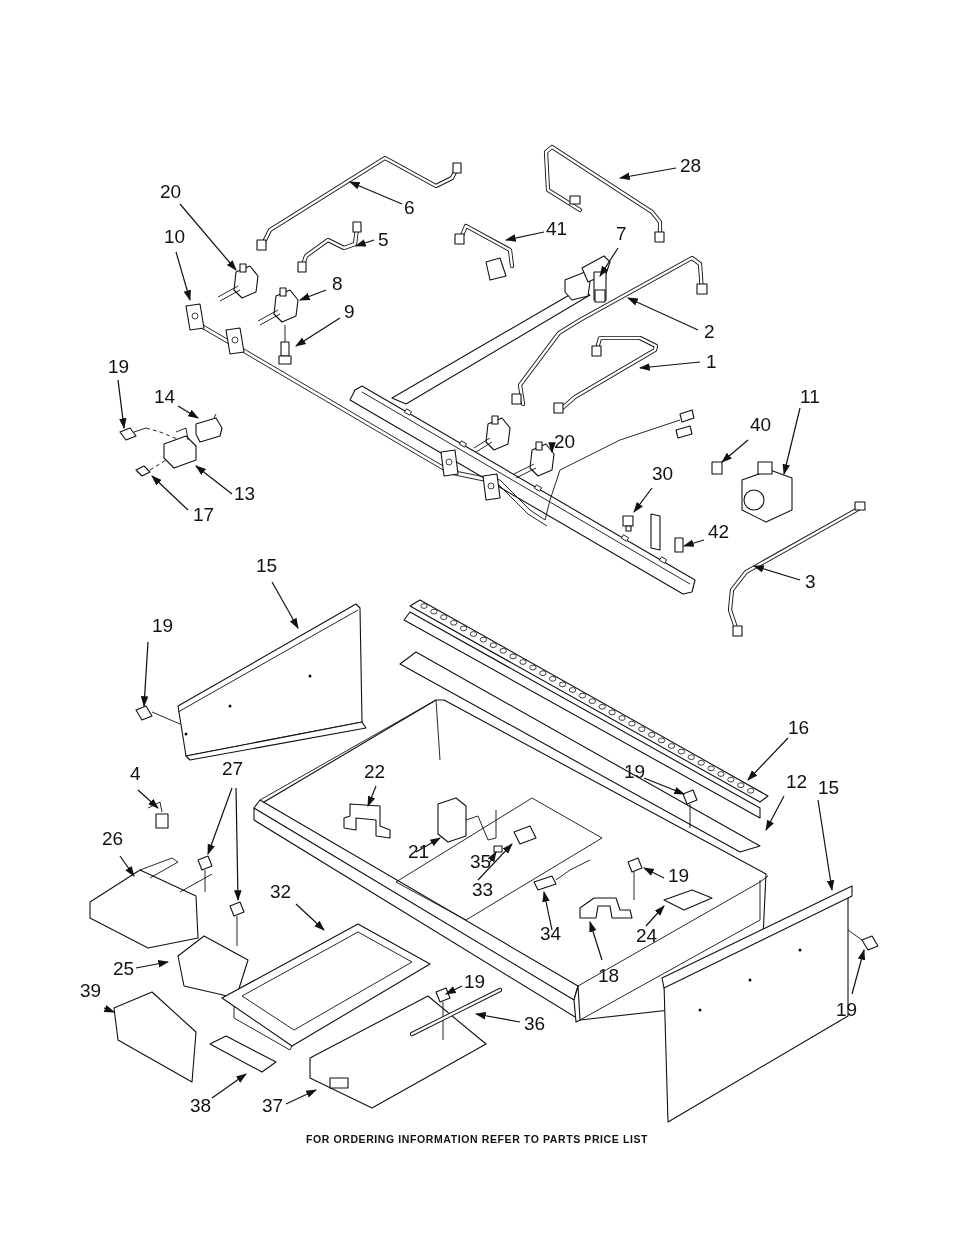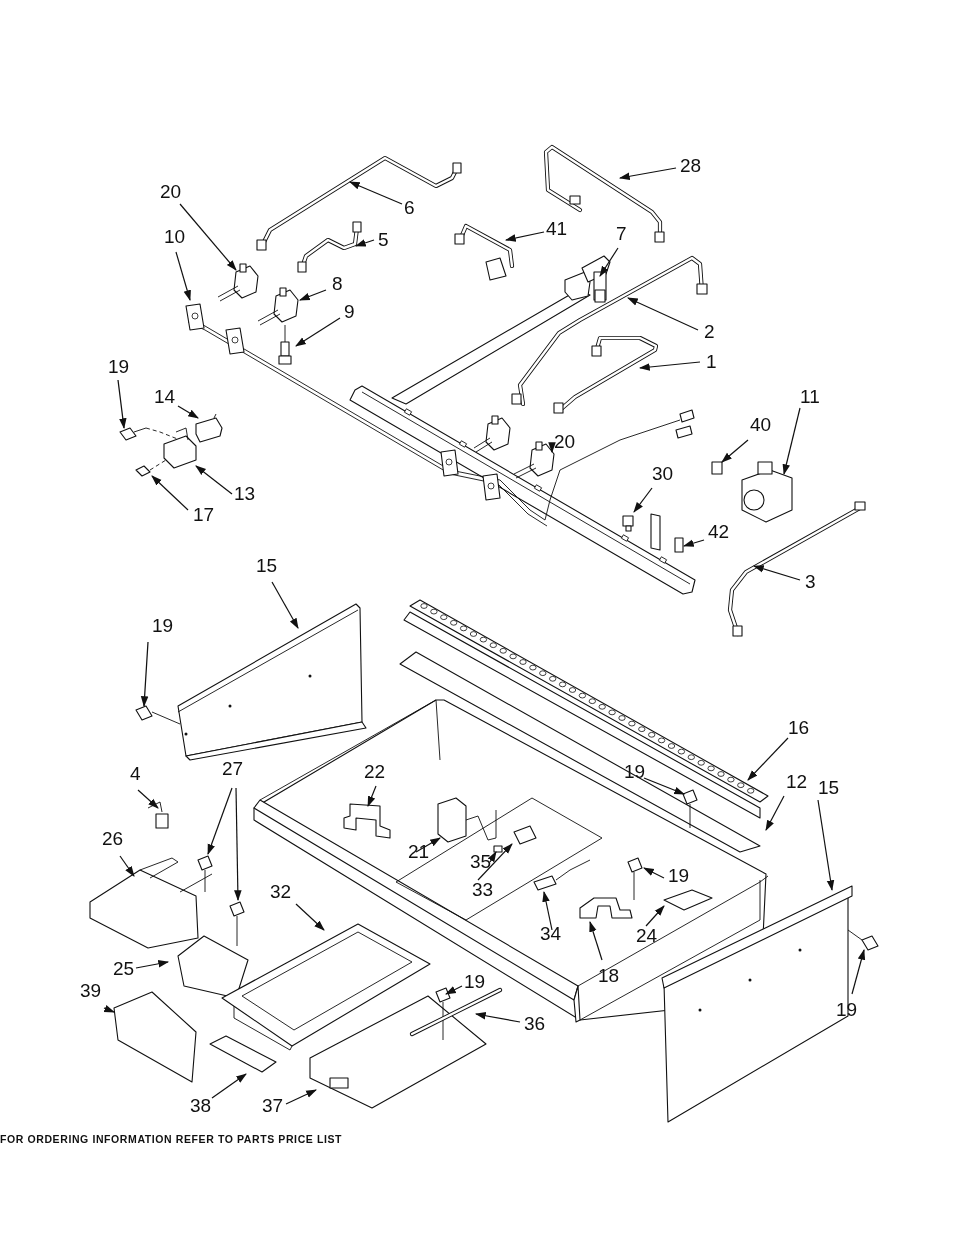--- a/index.html
+++ b/index.html
@@ -8,21 +8,21 @@
   .part { fill: #ffffff; stroke: #111111; stroke-width: 1.1; stroke-linejoin: round; stroke-linecap: round; }
   .thin { fill: none; stroke: #111111; stroke-width: 0.9; }
   .tube { fill: none; stroke: #111111; stroke-width: 4.2; stroke-linecap: round; stroke-linejoin: round; }
   .tube-in { fill: none; stroke: #ffffff; stroke-width: 2.4; stroke-linecap: round; stroke-linejoin: round; }
   .dash { fill: none; stroke: #111111; stroke-width: 0.9; stroke-dasharray: 4 3; }
   .hole { fill: #ffffff; stroke: #111111; stroke-width: 0.8; }
   .dot { fill: #111111; }
   .leader { stroke: #111111; stroke-width: 1.2; fill: none; }
   .arrowhead { fill: #111111; }
   .callout { font-family: "Liberation Sans", sans-serif; font-size: 19px; fill: #111111; }
-  .footer { position: absolute; left: 0; width: 954px; top: 1133px; font-family: "Liberation Sans", sans-serif; font-weight: bold; font-size: 10.5px; letter-spacing: 0.6px; color: #111; }
+  .footer { position: absolute; left: 0; width: 954px; top: 1133px; text-align: center; font-family: "Liberation Sans", sans-serif; font-weight: bold; font-size: 10.5px; letter-spacing: 0.6px; color: #111; }
 </style>
 </head>
 <body>
 
 <svg id="diagram" viewBox="0 0 954 1235" xmlns="http://www.w3.org/2000/svg">
   <defs>
     <marker id="ah" viewBox="0 0 10 10" refX="9" refY="5" markerWidth="9" markerHeight="9" orient="auto-start-reverse">
       <path d="M0,1.5 L10,5 L0,8.5 Z" class="arrowhead"></path>
     </marker>
   </defs>

